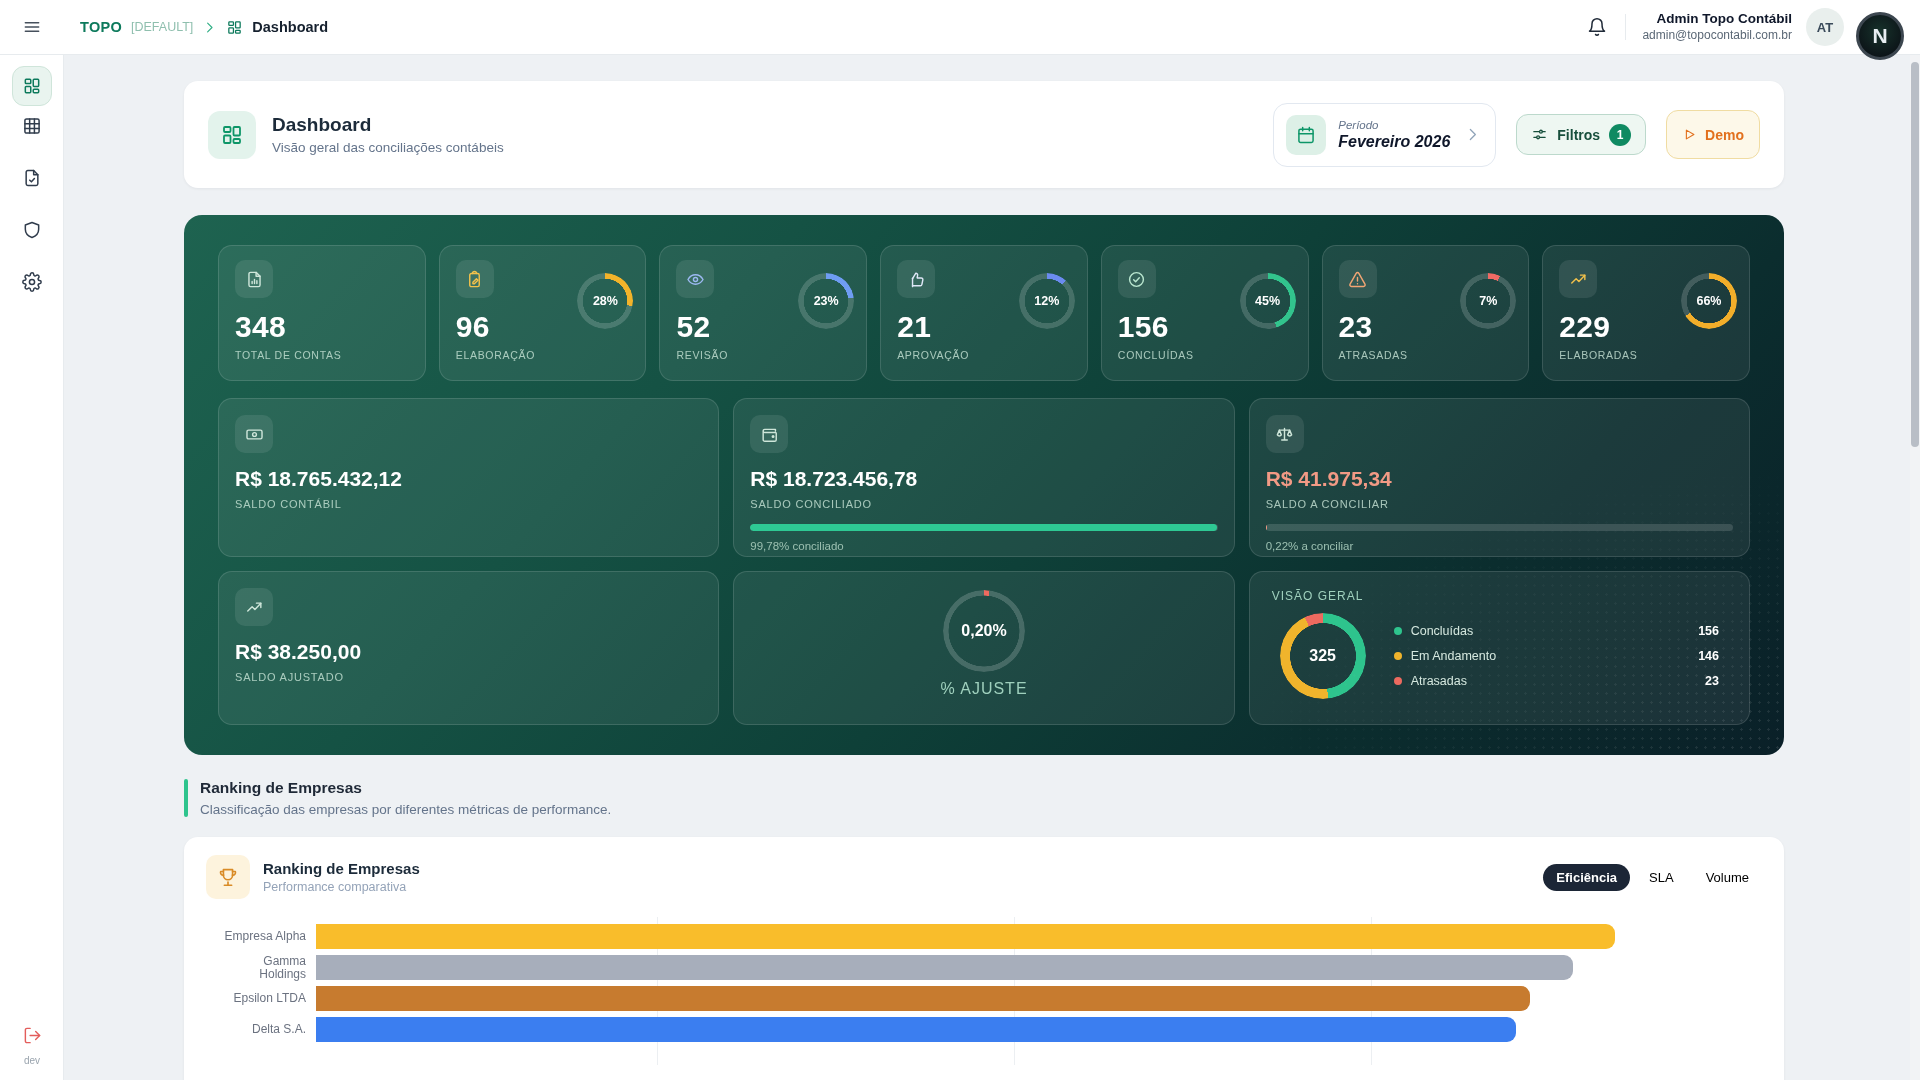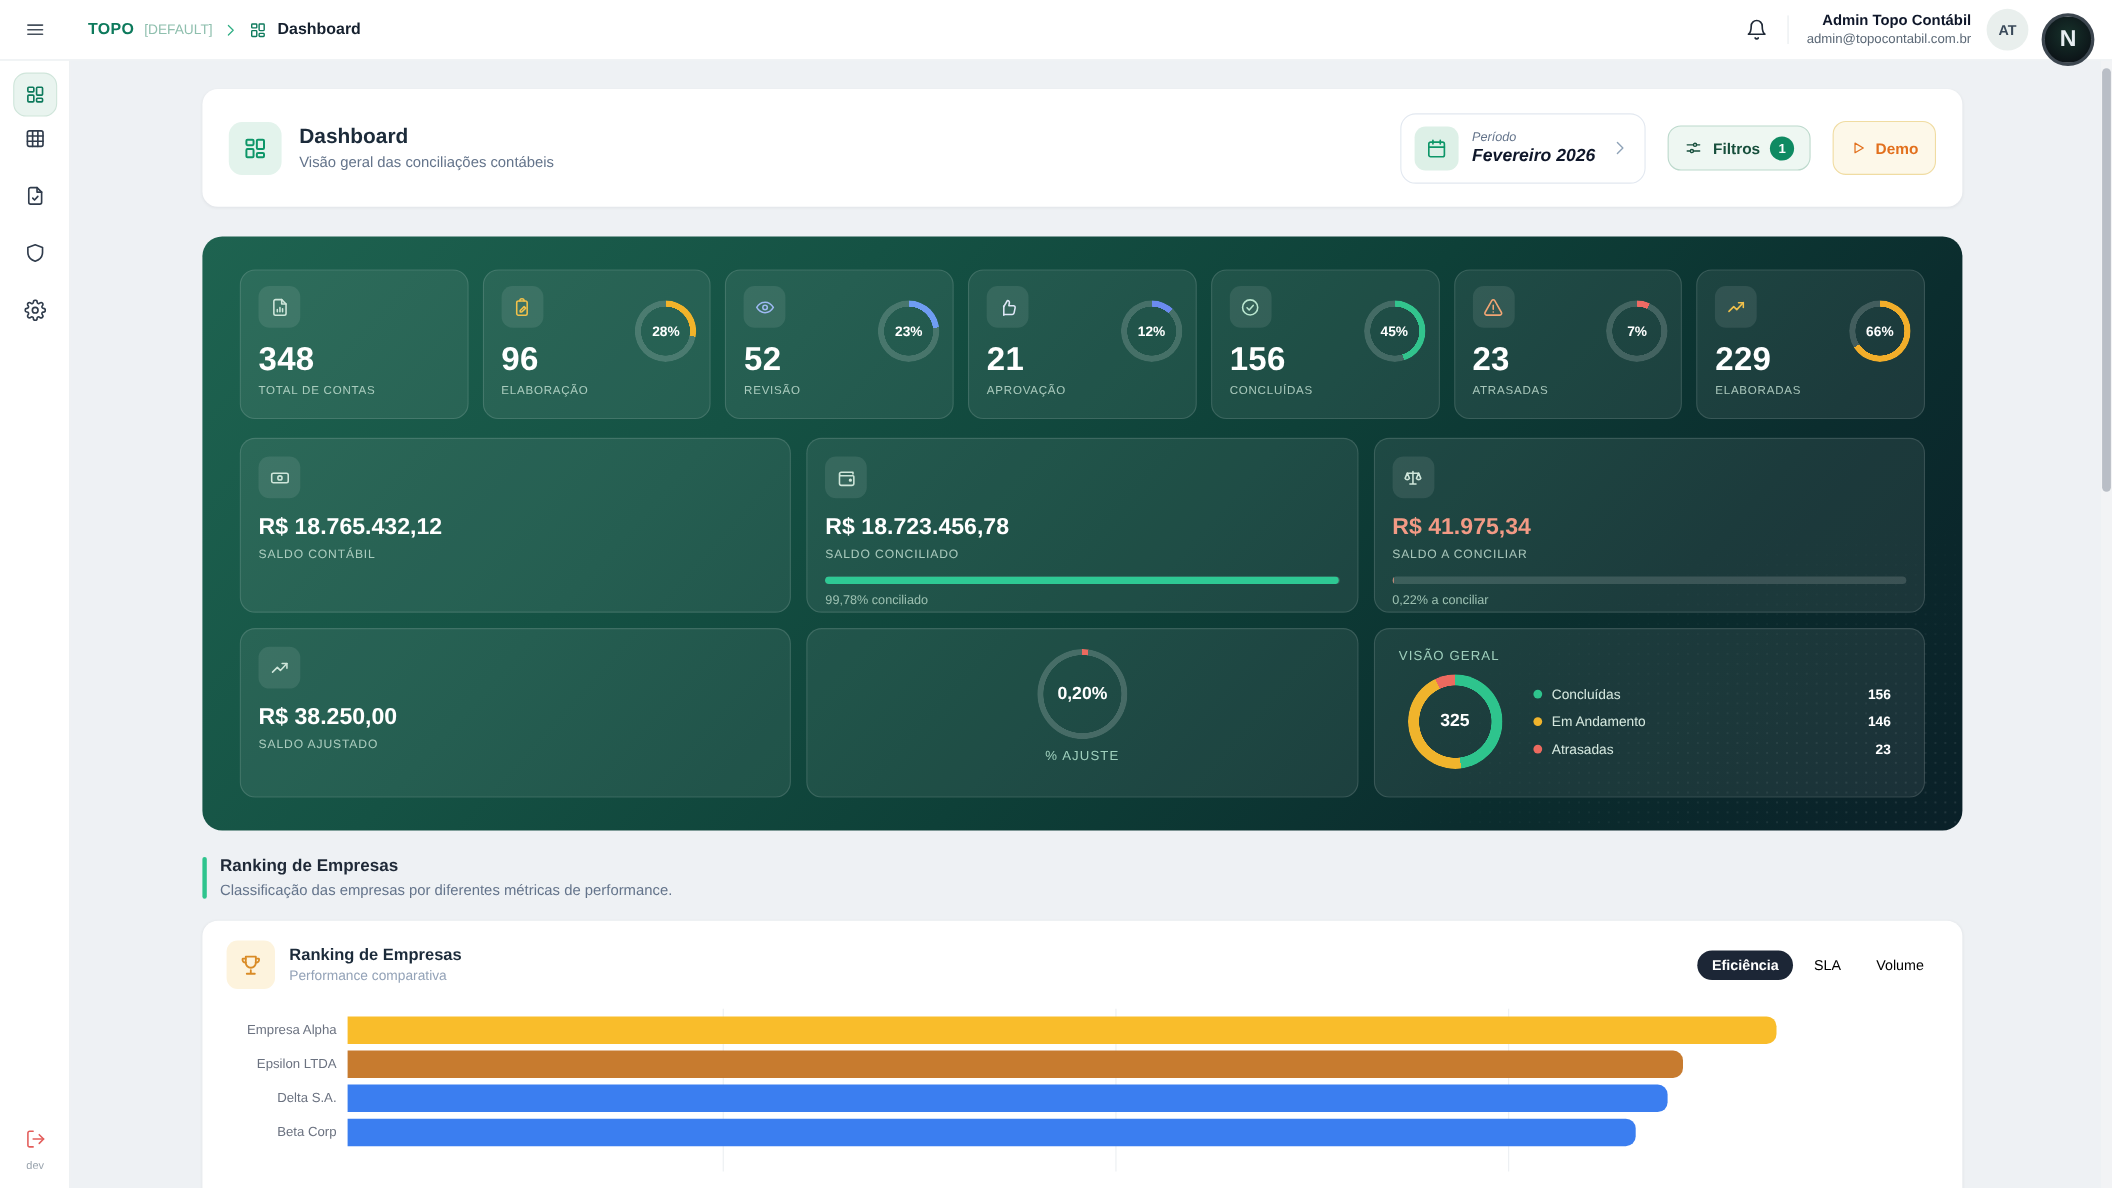--- a/index.html
+++ b/index.html
@@ -109,21 +109,21 @@
   .bar-caption { margin-top:9px; font-size:11.5px; color:#9cc0b1; }
 
   .stats-row3 { display:grid; grid-template-columns:1fr 1fr 1fr; gap:14px; margin-top:14px; }
   .gauge-card { height:154px; display:flex; flex-direction:column; align-items:center; padding:14px 0 16px; }
   .gauge-wrap { position:relative; width:82px; height:82px; margin-top:4px; }
   .gauge-ring { position:absolute; inset:0; border-radius:50%;
           -webkit-mask:radial-gradient(closest-side, transparent 0 86%, #000 87%);
           mask:radial-gradient(closest-side, transparent 0 86%, #000 87%); }
   .gauge-text { position:absolute; inset:0; display:flex; align-items:center; justify-content:center;
                 font-size:16px; font-weight:bold; color:#fff; }
-  .gauge-label { margin-top:8px; font-size:12px; letter-spacing:1px; color:#9fd0bd; }
+  .gauge-label { margin-top:8px; font-size:16px; letter-spacing:1px; color:#9fd0bd; }
 
   .overview-card { height:154px; padding:17px 22px; }
   .overview-title { font-size:12px; letter-spacing:1px; color:#9fd0bd; }
   .overview-body { display:flex; align-items:center; margin-top:10px; }
   .donut-wrap { position:relative; width:86px; height:86px; margin-left:8px; }
   .donut { position:absolute; inset:0; border-radius:50%;
           -webkit-mask:radial-gradient(closest-side, transparent 0 76%, #000 77%);
           mask:radial-gradient(closest-side, transparent 0 76%, #000 77%); }
   .donut-total { position:absolute; inset:0; display:flex; align-items:center; justify-content:center;
                  font-size:16px; font-weight:bold; color:#fff; }
@@ -532,37 +532,37 @@
         <div class="vline" style="left: 473px;"></div>
         <div class="vline" style="left: 830px;"></div>
         <div class="vline" style="left: 1187px;"></div>
         <div class="chart-row">
           <div class="chart-label">Empresa Alpha</div>
           <div class="chart-track">
             <div class="chart-bar" style="width: 91%; background: rgb(249, 189, 43);"></div>
           </div>
         </div>
         <div class="chart-row">
+          <div class="chart-label">Gamma<br>Holdings</div>
+          <div class="chart-track">
+            <div class="chart-bar" style="width: 88%; background: rgb(167, 174, 187);"></div>
+          </div>
+        </div>
+        <div class="chart-row">
           <div class="chart-label">Epsilon LTDA</div>
           <div class="chart-track">
             <div class="chart-bar" style="width: 85%; background: rgb(199, 123, 47);"></div>
           </div>
         </div>
         <div class="chart-row">
           <div class="chart-label">Delta S.A.</div>
           <div class="chart-track">
             <div class="chart-bar" style="width: 84%; background: rgb(59, 126, 240);"></div>
           </div>
         </div>
-        <div class="chart-row">
-          <div class="chart-label">Beta Corp</div>
-          <div class="chart-track">
-            <div class="chart-bar" style="width: 82%; background: rgb(59, 126, 240);"></div>
-          </div>
-        </div>
       </div>
   </section>
 
 </main>
 
 <div class="sb-track">
   <div class="sb-thumb"></div>
 </div>
 
 </body></html>

